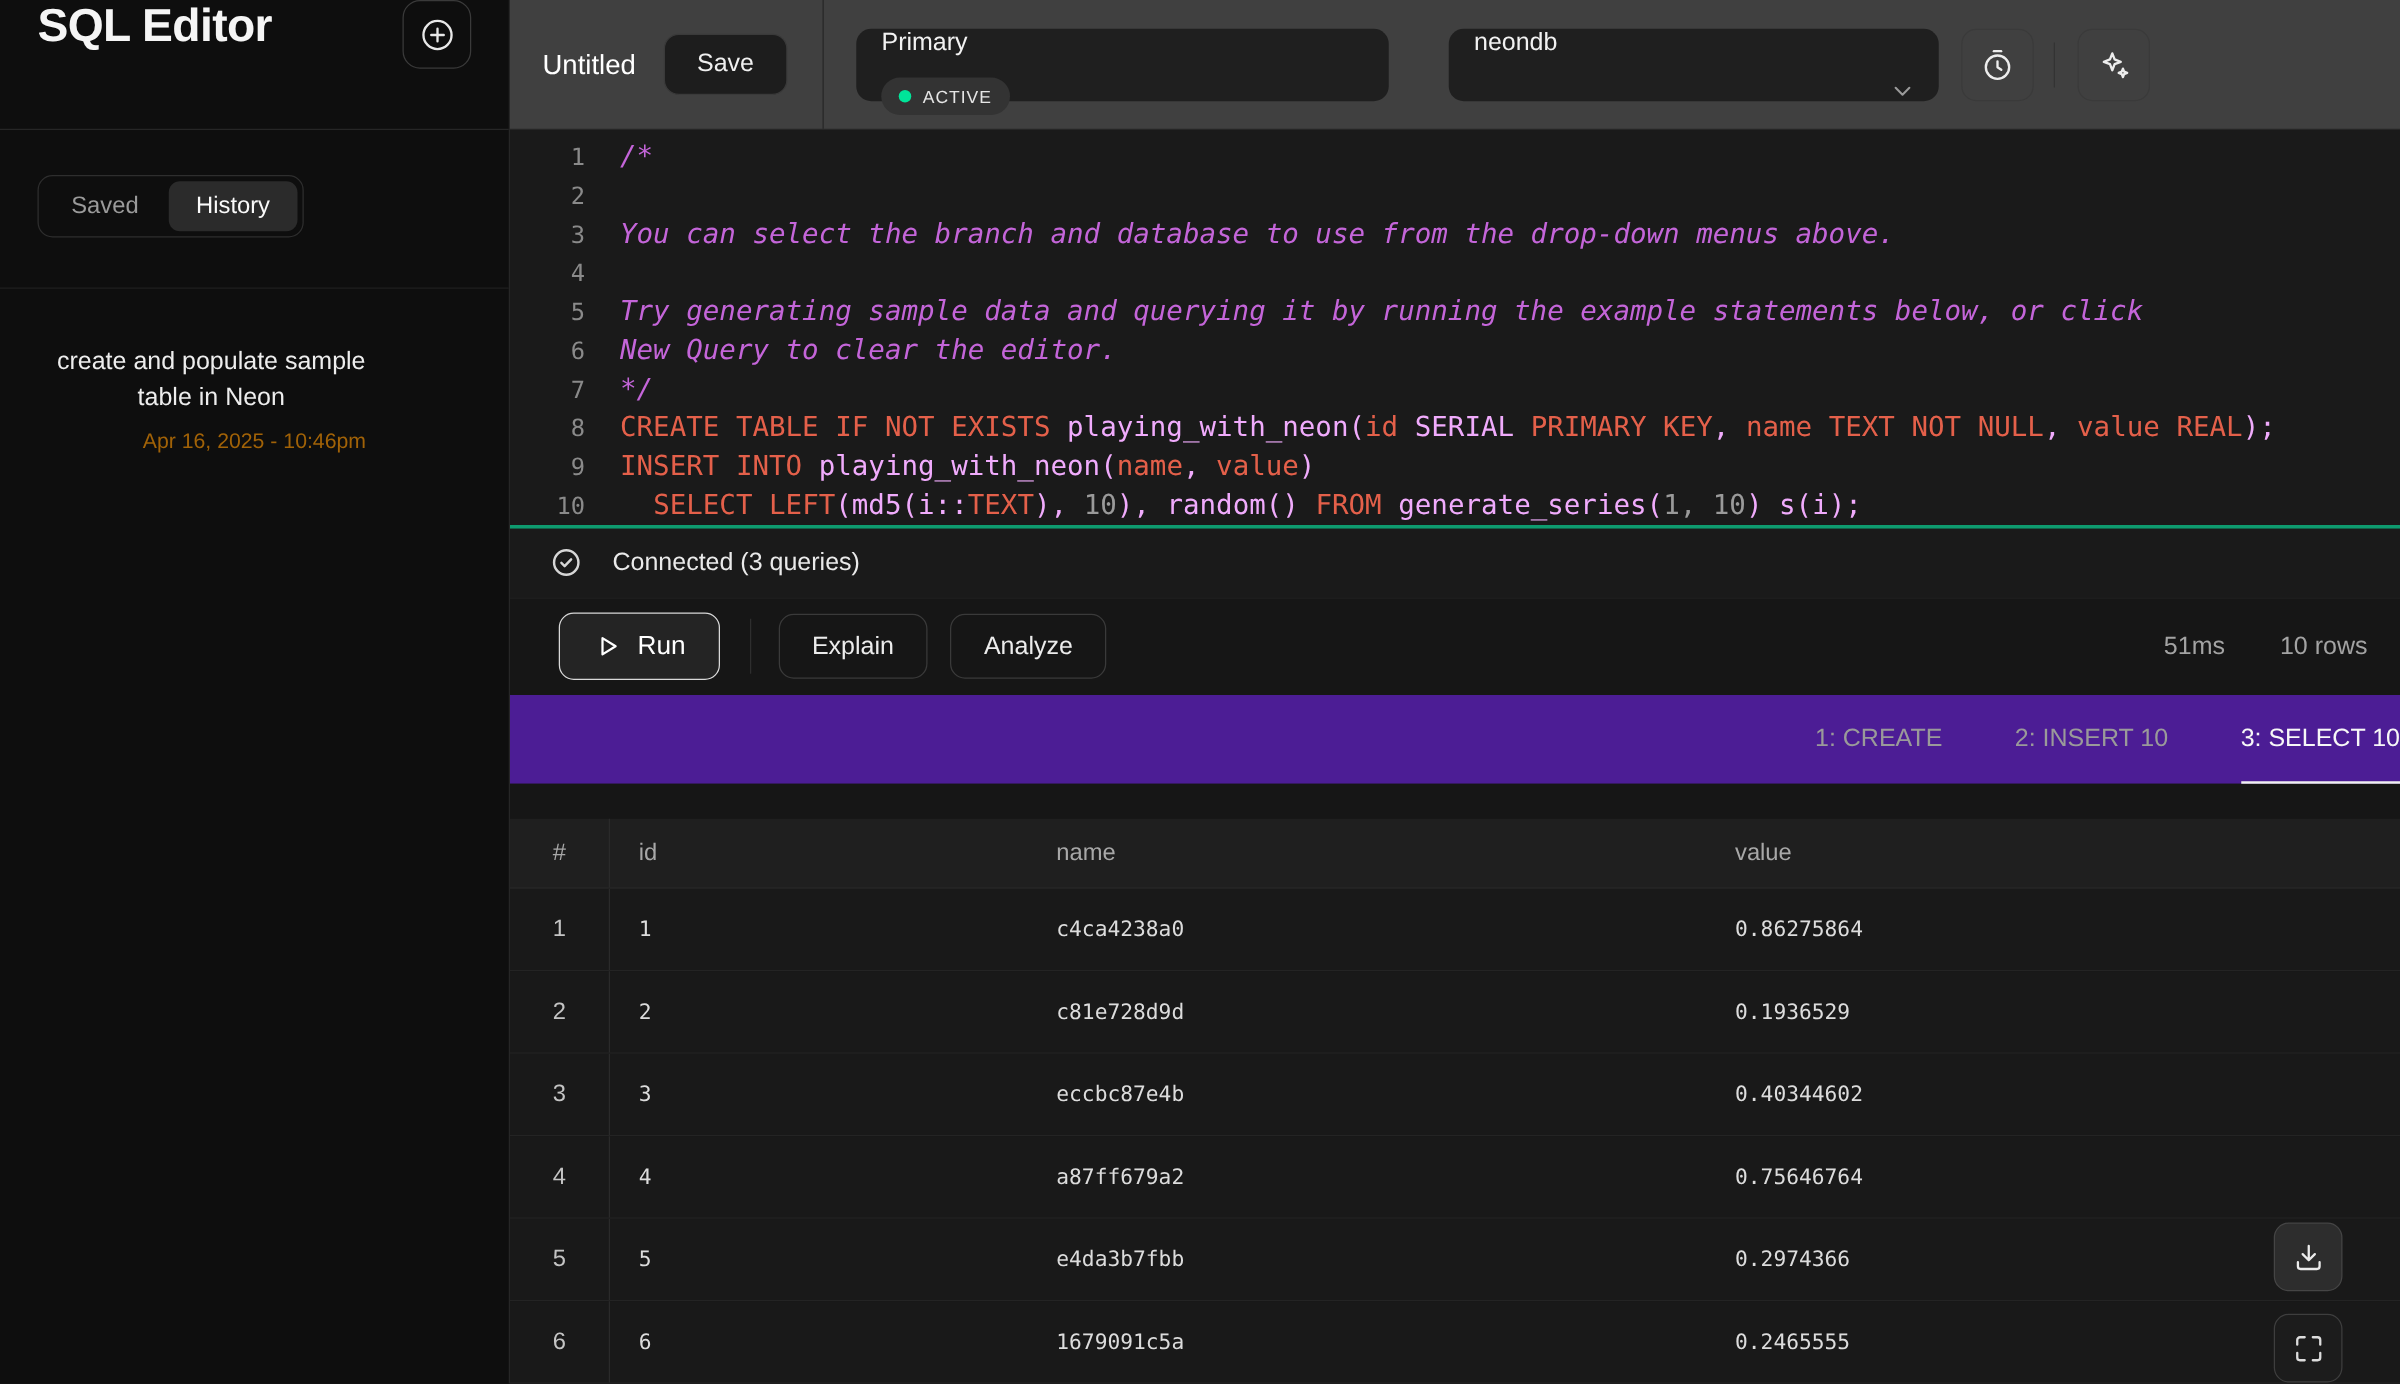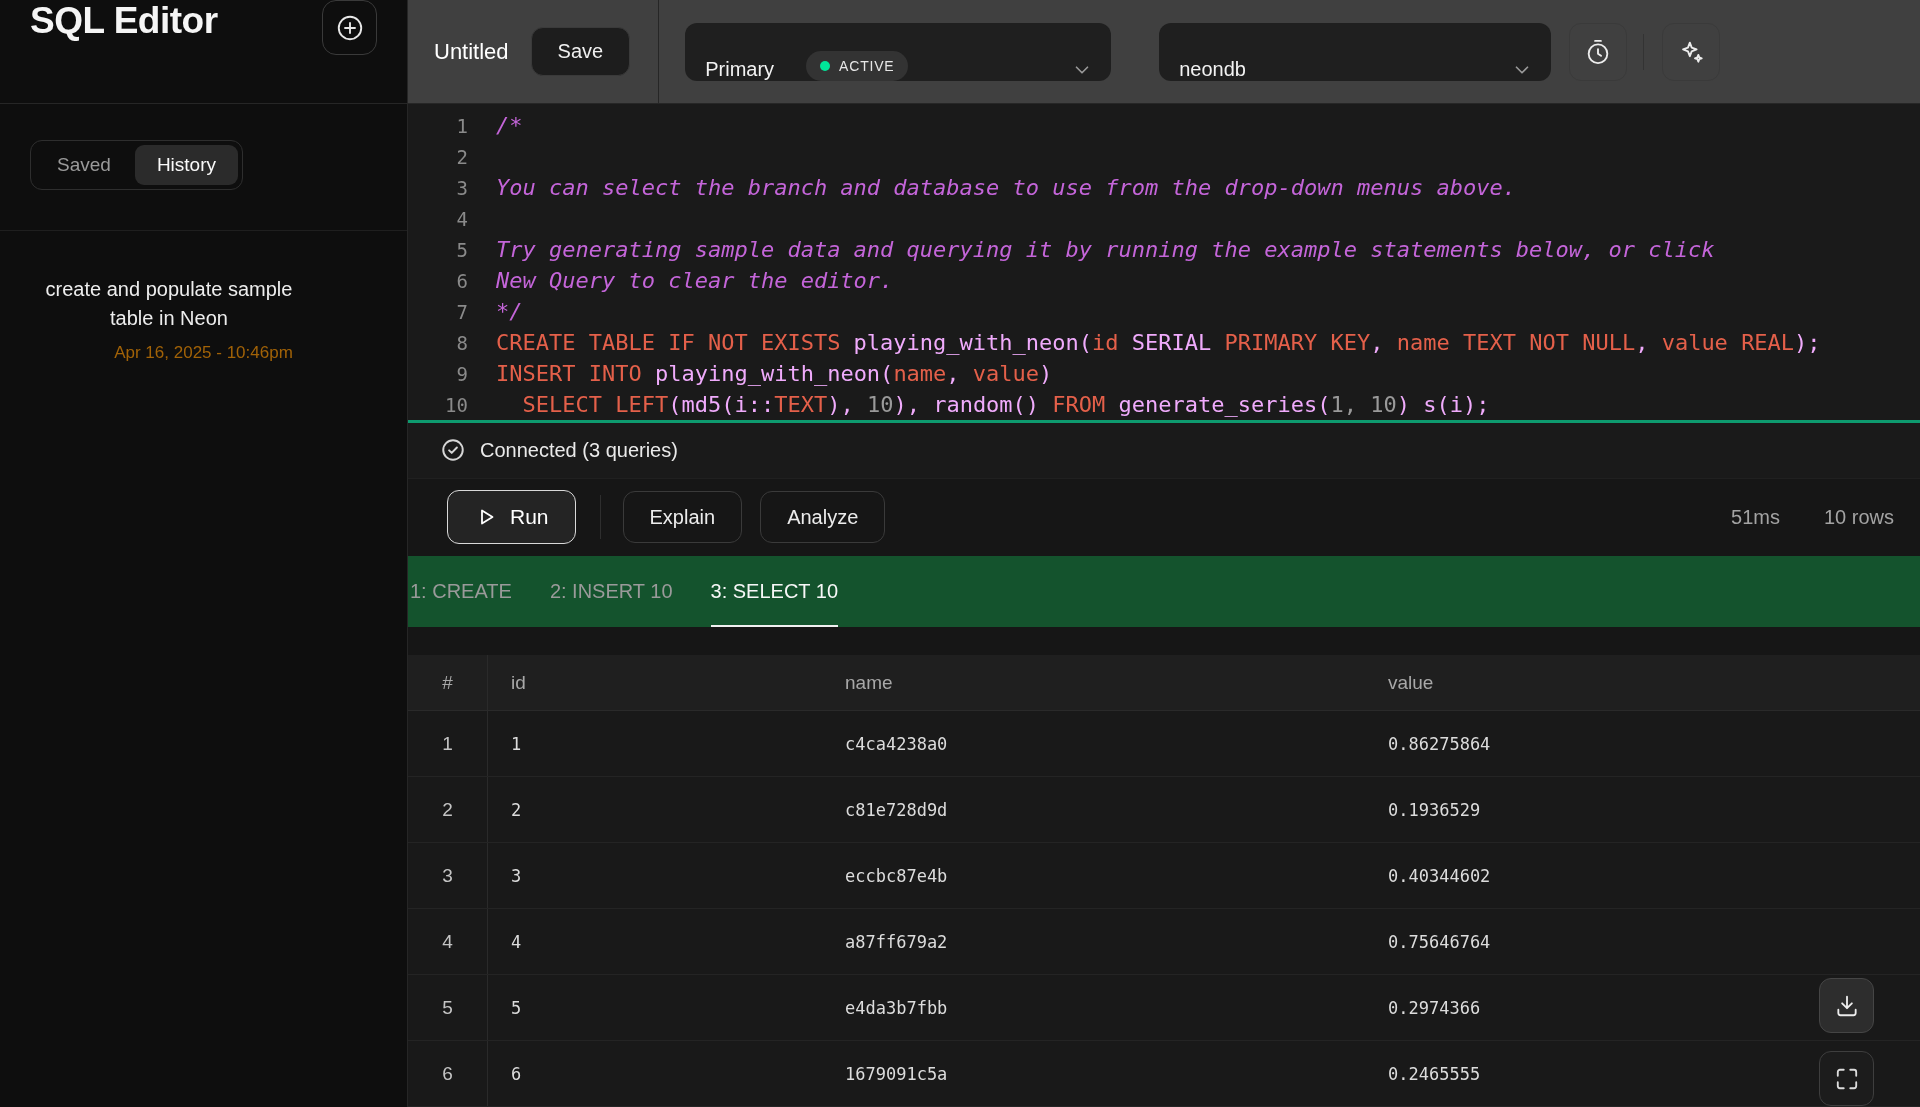--- a/index.html
+++ b/index.html
@@ -34,21 +34,21 @@
   .history-title{font-size:20px;color:#ededed;line-height:1.45;width:278px;overflow-wrap:anywhere;}
   .history-time{margin-top:10px;font-size:17px;color:#a16207;}
 
   
   .main{flex:1;min-width:0;display:flex;flex-direction:column;background:#181818;}
 
   .topbar{height:104px;flex-shrink:0;display:flex;align-items:center;padding-left:26px;border-bottom:1px solid #262626;background:#404040;}
   .doc-title{font-size:22px;color:#fff;margin-right:22px;}
   .save-btn{font-size:20px;color:#f0f0f0;background:#1d1d1d;border:1px solid #3a3a3a;border-radius:12px;padding:12px 26px;}
   .tb-rule{width:1px;align-self:stretch;background:#262626;margin:0 26px 0 28px;}
-  .select{height:58px;background:#1f1f1f;border-radius:12px;display:flex;align-items:flex-end;padding:0 18px 0 20px;gap:32px;cursor:pointer;}
+  .select{height:58px;background:#1f1f1f;border-radius:12px;display:flex;align-items:flex-start;padding:0 18px 0 20px;gap:16px;cursor:pointer;flex-direction:column;}
   .select.branch{width:426px;}
   .select.db{width:392px;margin-left:48px;}
   .select-label{font-size:20px;color:#f2f2f2;}
   .badge{display:flex;align-items:center;gap:9px;background:#333;border-radius:999px;padding:7px 14px;}
   .badge-dot{width:10px;height:10px;border-radius:50%;background:var(--accent-green);}
   .badge-label{font-size:14px;letter-spacing:0.8px;color:#e6e6e6;font-weight:500;}
   .chev{margin-left:auto;color:#9a9a9a;display:flex;}
   .icon-btn{width:58px;height:58px;border:1px solid #3a3a3a;border-radius:12px;background:transparent;display:flex;align-items:center;justify-content:center;color:#ededed;margin-left:18px;}
   .tb-rule-short{width:1px;height:36px;background:#333;margin-left:16px;}
 
@@ -57,30 +57,30 @@
   .code-line{display:flex;height:31px;align-items:center;}
   .gutter{width:60px;flex-shrink:0;text-align:right;color:#8a8a8a;font-size:19px;font-family:"DejaVu Sans Mono",monospace;}
   .code{padding-left:28px;white-space:pre;font-family:"DejaVu Sans Mono",monospace;font-size:22px;}
   .tok-c{color:var(--comment);font-style:italic;}
   .tok-k{color:var(--keyword);}
   .tok-p{color:#f0abfc;}
   .tok-n{color:var(--number);}
   .green-rule{height:3px;background:var(--divider-green);}
 
   
-  .status-row{height:57px;display:flex;align-items:center;gap:14px;padding:0 32px;background:#1a1a1a;}
+  .status-row{height:57px;display:flex;align-items:center;gap:24px;padding:0 32px;background:#1a1a1a;}
   .status-text{font-size:20px;color:#eaeaea;}
   .run-row{height:81px;display:flex;align-items:center;padding:0 26px 0 39px;background:#161616;border-top:1px solid #202020;}
   .run-btn{display:inline-flex;align-items:center;gap:12px;font-size:21px;color:#fff;background:#242424;border:1px solid #d9d9d9;border-radius:12px;padding:0 26px;height:54px;}
   .run-rule{width:1px;height:44px;background:#2e2e2e;margin:0 22px 0 24px;}
   .ghost-btn{font-size:20px;color:#ececec;background:transparent;border:1px solid #3a3a3a;border-radius:12px;height:52px;padding:0 26px;margin-right:18px;}
   .meta{margin-left:auto;display:flex;gap:44px;color:#a3a3a3;font-size:20px;}
 
   
-  .result-tabs{height:74px;display:flex;gap:38px;padding-left:2px;background:#14532d;}
+  .result-tabs{height:74px;display:flex;gap:58px;padding-left:2px;background:#4c1d95;justify-content:flex-end;}
   .rtab{position:relative;display:flex;align-items:center;font-size:20px;color:#9a9a9a;background:transparent;border:none;padding:0;}
   .rtab.active{color:#f7f7f7;}
   .rtab.active::after{content:"";position:absolute;left:0;right:0;bottom:0;height:2px;background:#f0f0f0;}
 
   
   .results{background:#161616;padding-top:28px;flex:1;}
   .grid-header,.grid-row{display:grid;grid-template-columns:80px 334px 543px 1fr;}
   .grid-header{height:56px;background:#1f1f1f;border-bottom:1px solid #2a2a2a;color:#a8a8a8;font-size:19px;}
   .gh-cell,.gr-cell{display:flex;align-items:center;padding-left:23px;height:100%;}
   .gh-cell.idx,.gr-cell.idx{justify-content:center;padding-left:0;border-right:1px solid #2a2a2a;}

